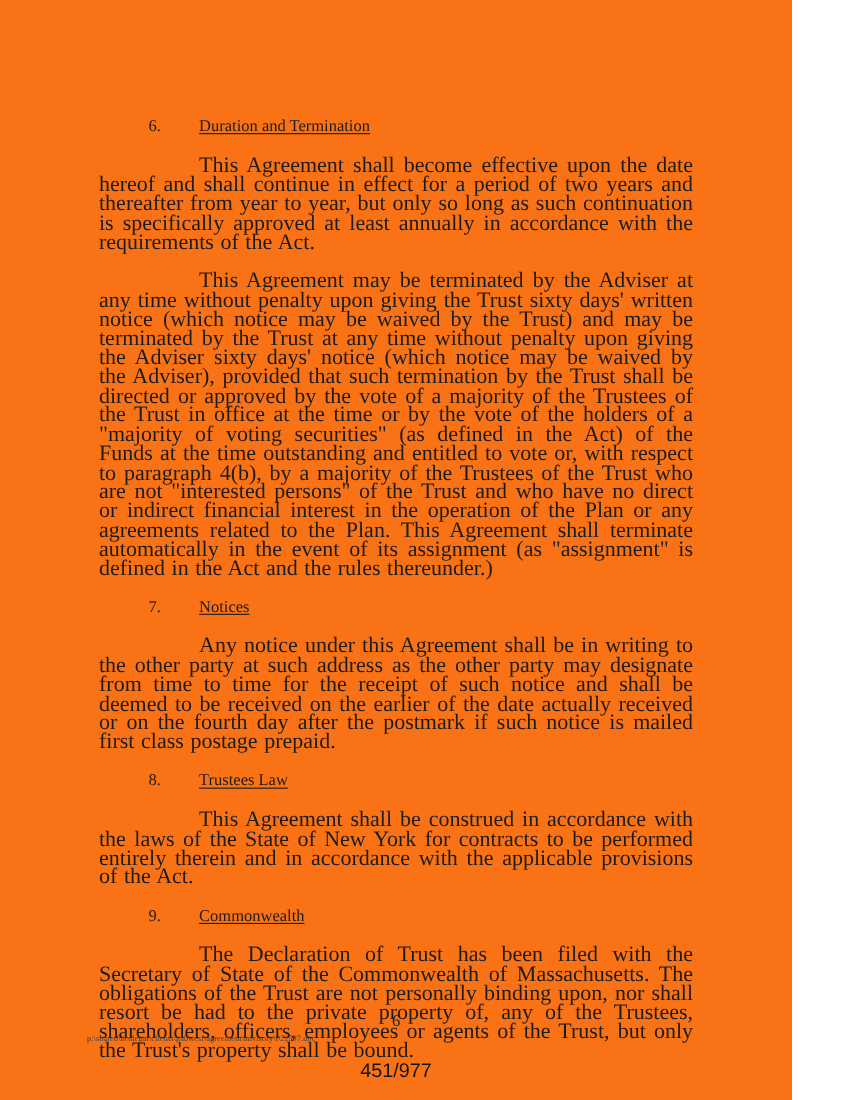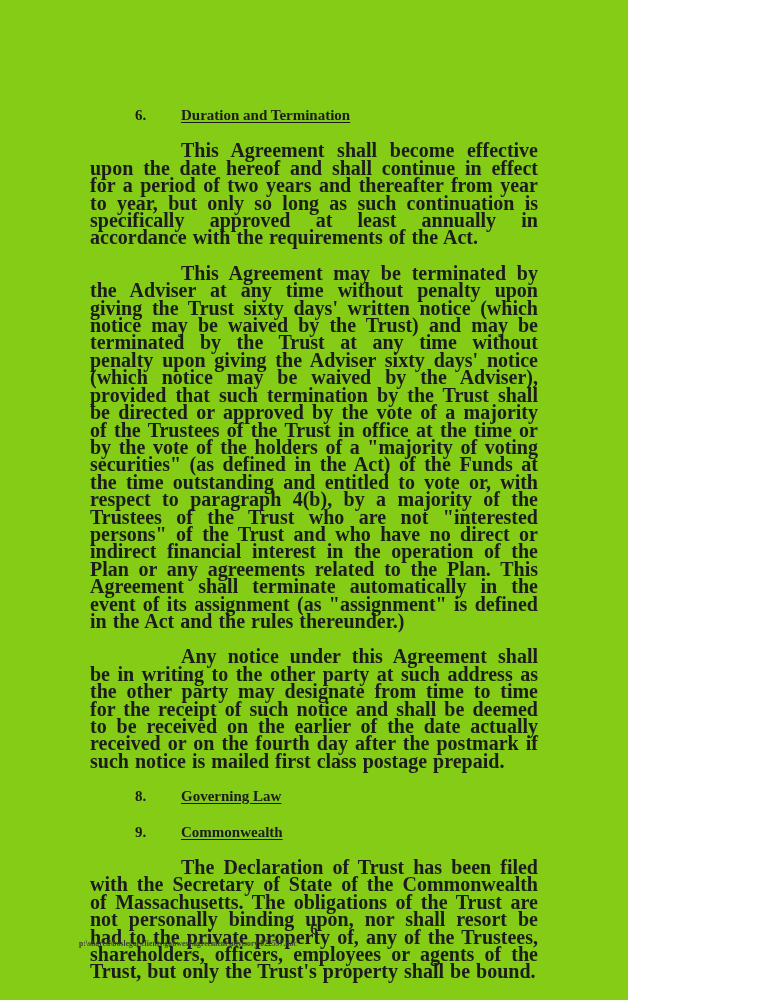--- a/index.html
+++ b/index.html
@@ -2,27 +2,26 @@
 <html><head>
 <meta charset="utf-8">
 <style>
   html, body {
     margin: 0;
     padding: 0;
     background: #ffffff;
   }
   .page {
     position: relative;
-    width: 628px;
+    width: 720px;
     height: 1000px;
-    background: #84cc16;
+    background: #f97316;
     overflow: hidden;
     font-family: "Liberation Serif", "DejaVu Serif", serif;
     color: #1c1c1c;
-    font-weight: bold;
   }
   .content {
     padding: 107px 90px 0 90px;
   }
   .section-heading {
     margin: 18px 0 0 45px;
     font-size: 15px;
     line-height: 17.4px;
     white-space: nowrap;
   }
@@ -81,29 +80,32 @@
 <div class="page">
   <div class="content">
 
     <div class="doc-section">
       <div class="section-heading first"><span class="sec-num">6.</span><span class="sec-title">Duration and Termination</span></div>
       <p class="body-para">This Agreement shall become effective upon the date hereof and shall continue in effect for a period of two years and thereafter from year to year, but only so long as such continuation is specifically approved at least annually in accordance with the requirements of the Act.</p>
       <p class="body-para">This Agreement may be terminated by the Adviser at any time without penalty upon giving the Trust sixty days' written notice (which notice may be waived by the Trust) and may be terminated by the Trust at any time without penalty upon giving the Adviser sixty days' notice (which notice may be waived by the Adviser), provided that such termination by the Trust shall be directed or approved by the vote of a majority of the Trustees of the Trust in office at the time or by the vote of the holders of a "majority of voting securities" (as defined in the Act) of the Funds at the time outstanding and entitled to vote or, with respect to paragraph 4(b), by a majority of the Trustees of the Trust who are not "interested persons" of the Trust and who have no direct or indirect financial interest in the operation of the Plan or any agreements related to the Plan.  This Agreement shall terminate automatically in the event of its assignment (as "assignment" is defined in the Act and the rules thereunder.)</p>
     </div>
 
     <div class="doc-section">
+      <div class="section-heading"><span class="sec-num">7.</span><span class="sec-title">Notices</span></div>
       <p class="body-para">Any notice under this Agreement shall be in writing to the other party at such address as the other party may designate from time to time for the receipt of such notice and shall be deemed to be received on the earlier of the date actually received or on the fourth day after the postmark if such notice is mailed first class postage prepaid.</p>
     </div>
 
     <div class="doc-section">
-      <div class="section-heading"><span class="sec-num">8.</span><span class="sec-title">Governing Law</span></div>
+      <div class="section-heading"><span class="sec-num">8.</span><span class="sec-title">Trustees Law</span></div>
+      <p class="body-para">This Agreement shall be construed in accordance with the laws of the State of New York for contracts to be performed entirely therein and in accordance with the applicable provisions of the Act.</p>
     </div>
 
     <div class="doc-section">
       <div class="section-heading"><span class="sec-num">9.</span><span class="sec-title">Commonwealth</span></div>
       <p class="body-para">The Declaration of Trust has been filed with the Secretary of State of the Commonwealth of Massachusetts.  The obligations of the Trust are not personally binding upon, nor shall resort be had to the private property of, any of the Trustees, shareholders, officers, employees or agents of the Trust, but only the Trust's property shall be bound.</p>
     </div>
 
   </div>
 
   <div class="footer-pagenum">6</div>
   <div class="footer-path">p:\shared\boslegal\clients\gabwest\agreement\advisory\022597.doc</div>
+  <div class="viewer-counter">451/977</div>
 </div>
 
 </body></html>

